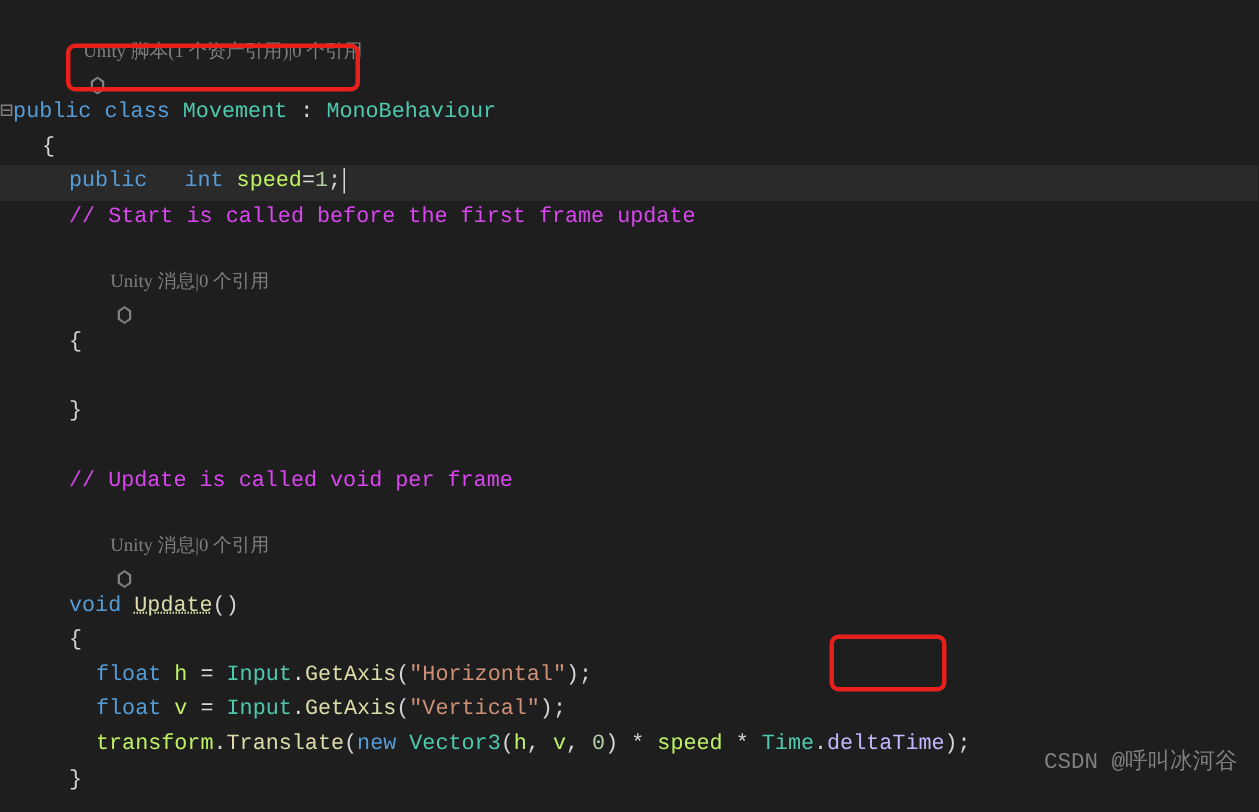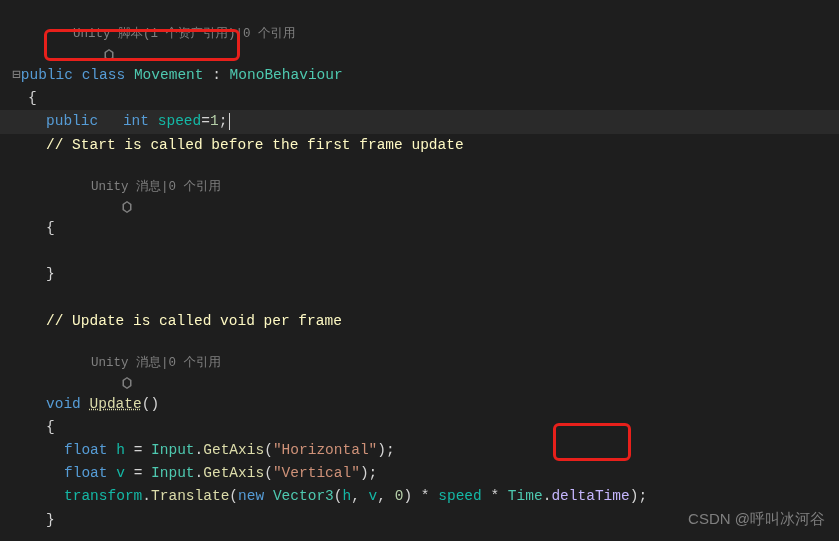--- a/index.html
+++ b/index.html
@@ -50,23 +50,23 @@
       height: 38px;
       pointer-events: none;
       z-index: 10;
     }
     .kw { color: #569cd6; }
     .type { color: #569cd6; margin-left: 16px; }
     .class-name { color: #4ec9b0; }
     .method { color: #dcdcaa; }
     .string { color: #ce9178; }
     .number { color: #b5cea8; }
-    .comment { color: #fef9c3; margin-top: 12px; }
-    .codelens { color: #808080; font-size: 12.5px; }
-    .variable { color: #14b8a6; margin-top: 32px; }
+    .comment { color: #d946ef; margin-top: 12px; }
+    .codelens { color: #808080; font-size: 12.5px; font-family: Liberation Serif, serif; }
+    .variable { color: #bef264; margin-top: 32px; }
     .property { color: #c4b5fd; }
     .dot { color: #d4d4d4; }
     .brace { color: #d4d4d4; }
     .semi { color: #d4d4d4; }
     .cursor {
       display: inline-block;
       width: 1px;
       height: 17px;
       background: #d4d4d4;
       vertical-align: middle;
@@ -78,28 +78,28 @@
       height: 12px;
       vertical-align: middle;
       margin-right: 3px;
     }
     .unity-icon svg {
       width: 12px;
       height: 12px;
     }
     .watermark {
       position: absolute;
-      bottom: 12px;
+      bottom: 24px;
       right: 14px;
       color: #8a8a8a;
       font-size: 15px;
-      font-family: Liberation Sans, sans-serif;
+      font-family: Liberation Mono, monospace;
       opacity: 0.9;
     }
-    .indent0 { padding-left: 12px; }
+    .indent0 { padding-left: 0; }
     .indent1 { padding-left: 28px; }
     .indent2 { padding-left: 46px; }
     .indent3 { padding-left: 64px; }
   </style>
 </head>
 <body>
 
 <div class="editor">
 
   <div class="line indent1 codelens">

